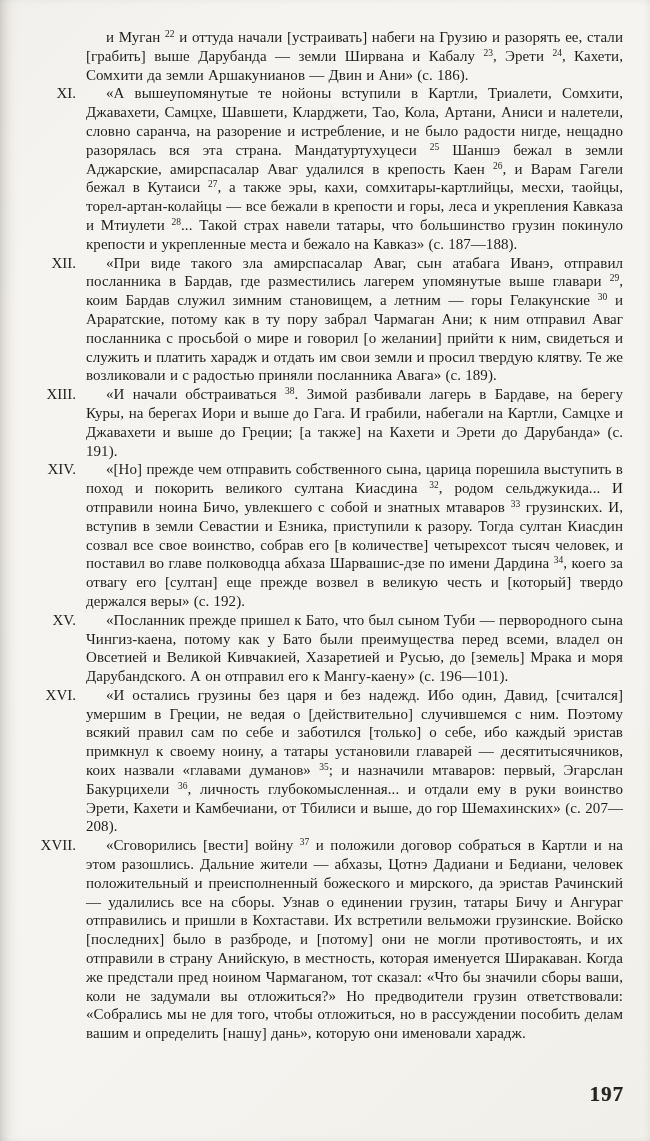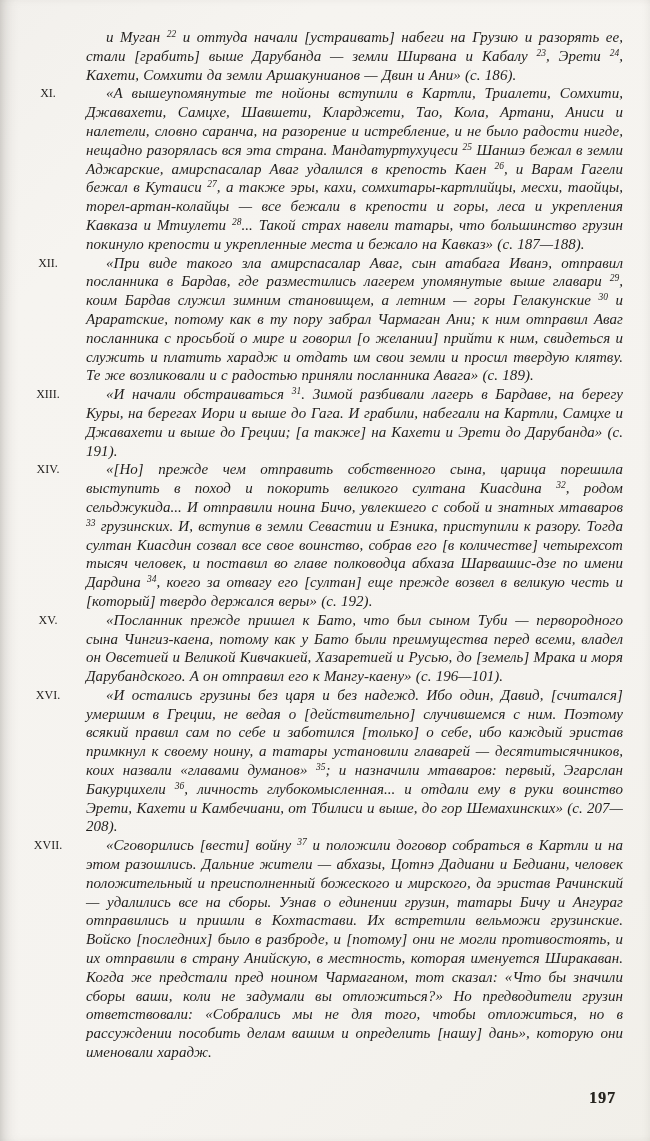--- a/index.html
+++ b/index.html
@@ -31,44 +31,43 @@
     position: relative;
   }
   .ptext {
     margin: 0;
     font-size: 15px;
     line-height: 18.8px;
     text-align: justify;
     text-indent: 20px;
     letter-spacing: 0.05px;
     word-spacing: 0.4px;
-    font-style: italic;
   }
   .ptext sup {
     font-size: 9.5px;
     line-height: 0;
     vertical-align: 5px;
     letter-spacing: 0;
   }
   .numeral {
     position: absolute;
     left: -66px;
     top: 0;
     width: 56px;
-    font-size: 12px;
+    font-size: 15px;
     line-height: 18.8px;
-    text-align: center;
+    text-align: right;
     color: #201e1c;
     white-space: nowrap;
   }
   .page-number {
     position: absolute;
-    right: 34px;
+    right: 26px;
     bottom: 34px;
-    font-size: 16px;
+    font-size: 21px;
     font-weight: bold;
     letter-spacing: 1px;
     color: #26241f;
     text-shadow: 0.4px 0.4px 0 rgba(40,35,30,.55);
   }
 </style>
 </head>
 <body>
 
 <div class="page">
@@ -84,21 +83,21 @@
       <p class="ptext">«А вышеупомянутые те нойоны вступили в Картли, Триалети, Сомхити, Джавахети, Самцхе, Шавшети, Кларджети, Тао, Кола, Артани, Аниси и налетели, словно саранча, на разорение и истребление, и не было радости нигде, нещадно разорялась вся эта страна. Мандатуртухуцеси <sup>25</sup> Шаншэ бежал в земли Аджарские, амирспасалар Аваг удалился в крепость Каен <sup>26</sup>, и Варам Гагели бежал в Кутаиси <sup>27</sup>, а также эры, кахи, сомхитары-картлийцы, месхи, таойцы, торел-артан-колайцы — все бежали в крепости и горы, леса и укрепления Кавказа и Мтиулети <sup>28</sup>... Такой страх навели татары, что большинство грузин покинуло крепости и укрепленные места и бежало на Кавказ» (с. 187—188).</p>
     </section>
 
     <section class="para">
       <span class="numeral">XII.</span>
       <p class="ptext">«При виде такого зла амирспасалар Аваг, сын атабага Иванэ, отправил посланника в Бардав, где разместились лагерем упомянутые выше главари <sup>29</sup>, коим Бардав служил зимним становищем, а летним — горы Гелакунские <sup>30</sup> и Араратские, потому как в ту пору забрал Чармаган Ани; к ним отправил Аваг посланника с просьбой о мире и говорил [о желании] прийти к ним, свидеться и служить и платить харадж и отдать им свои земли и просил твердую клятву. Те же возликовали и с радостью приняли посланника Авага» (с. 189).</p>
     </section>
 
     <section class="para">
       <span class="numeral">XIII.</span>
-      <p class="ptext">«И начали обстраиваться <sup>31</sup>. Зимой разбивали лагерь в Бардаве, на берегу Куры, на берегах Иори и выше до Гага. И грабили, набегали на Картли, Самцхе и Джавахети и выше до Греции; [а также] на Кахети и Эрети до Дарубанда» (с. 191).</p>
+      <p class="ptext">«И начали обстраиваться <sup>38</sup>. Зимой разбивали лагерь в Бардаве, на берегу Куры, на берегах Иори и выше до Гага. И грабили, набегали на Картли, Самцхе и Джавахети и выше до Греции; [а также] на Кахети и Эрети до Дарубанда» (с. 191).</p>
     </section>
 
     <section class="para">
       <span class="numeral">XIV.</span>
       <p class="ptext">«[Но] прежде чем отправить собственного сына, царица порешила выступить в поход и покорить великого султана Киасдина <sup>32</sup>, родом сельджукида... И отправили ноина Бичо, увлекшего с собой и знатных мтаваров <sup>33</sup> грузинских. И, вступив в земли Севастии и Езника, приступили к разору. Тогда султан Киасдин созвал все свое воинство, собрав его [в количестве] четырехсот тысяч человек, и поставил во главе полководца абхаза Шарвашис-дзе по имени Дардина <sup>34</sup>, коего за отвагу его [султан] еще прежде возвел в великую честь и [который] твердо держался веры» (с. 192).</p>
     </section>
 
     <section class="para">
       <span class="numeral">XV.</span>
       <p class="ptext">«Посланник прежде пришел к Бато, что был сыном Туби — первородного сына Чингиз-каена, потому как у Бато были преимущества перед всеми, владел он Овсетией и Великой Кивчакией, Хазаретией и Русью, до [земель] Мрака и моря Дарубандского. А он отправил его к Мангу-каену» (с. 196—101).</p>

